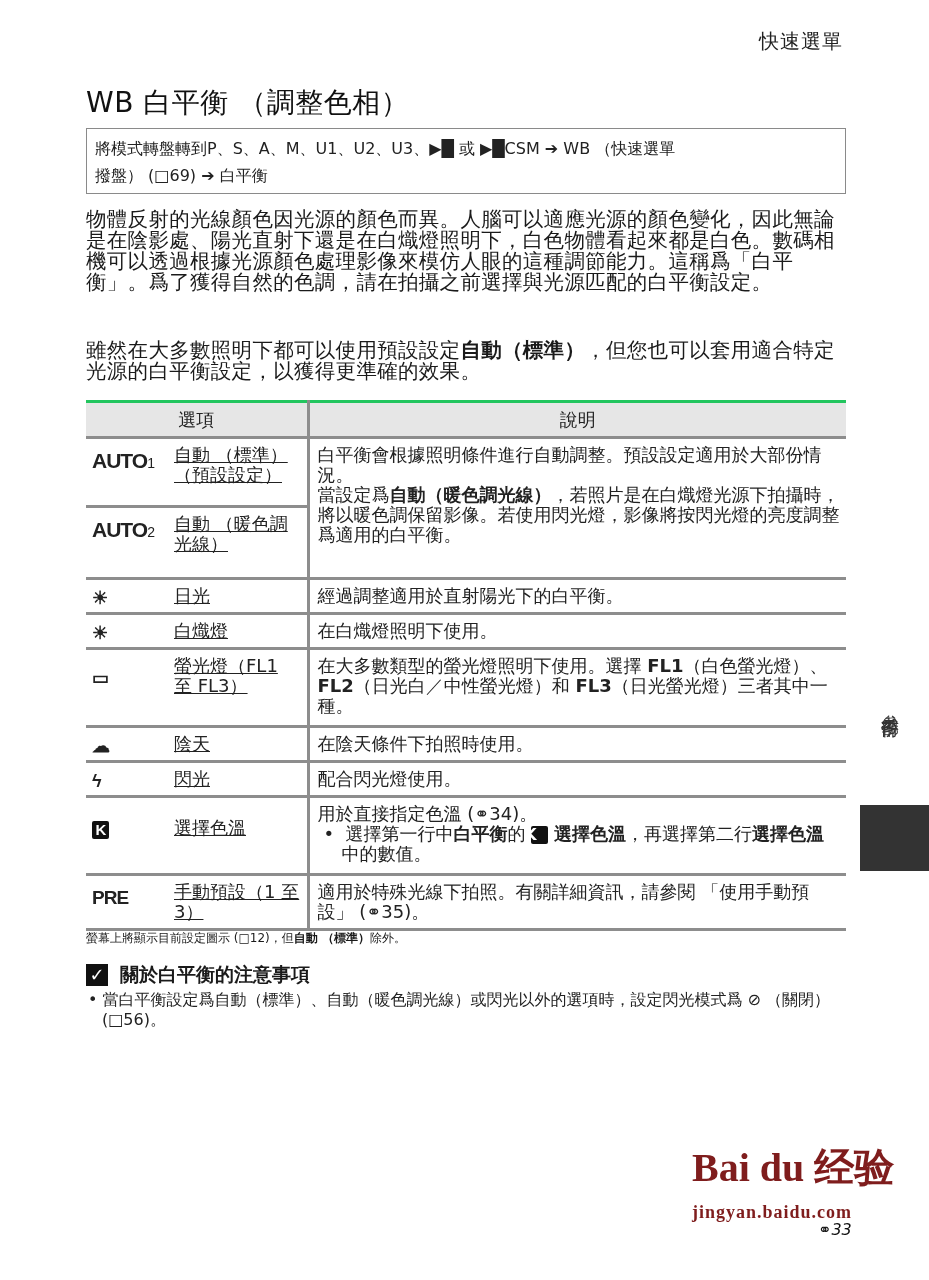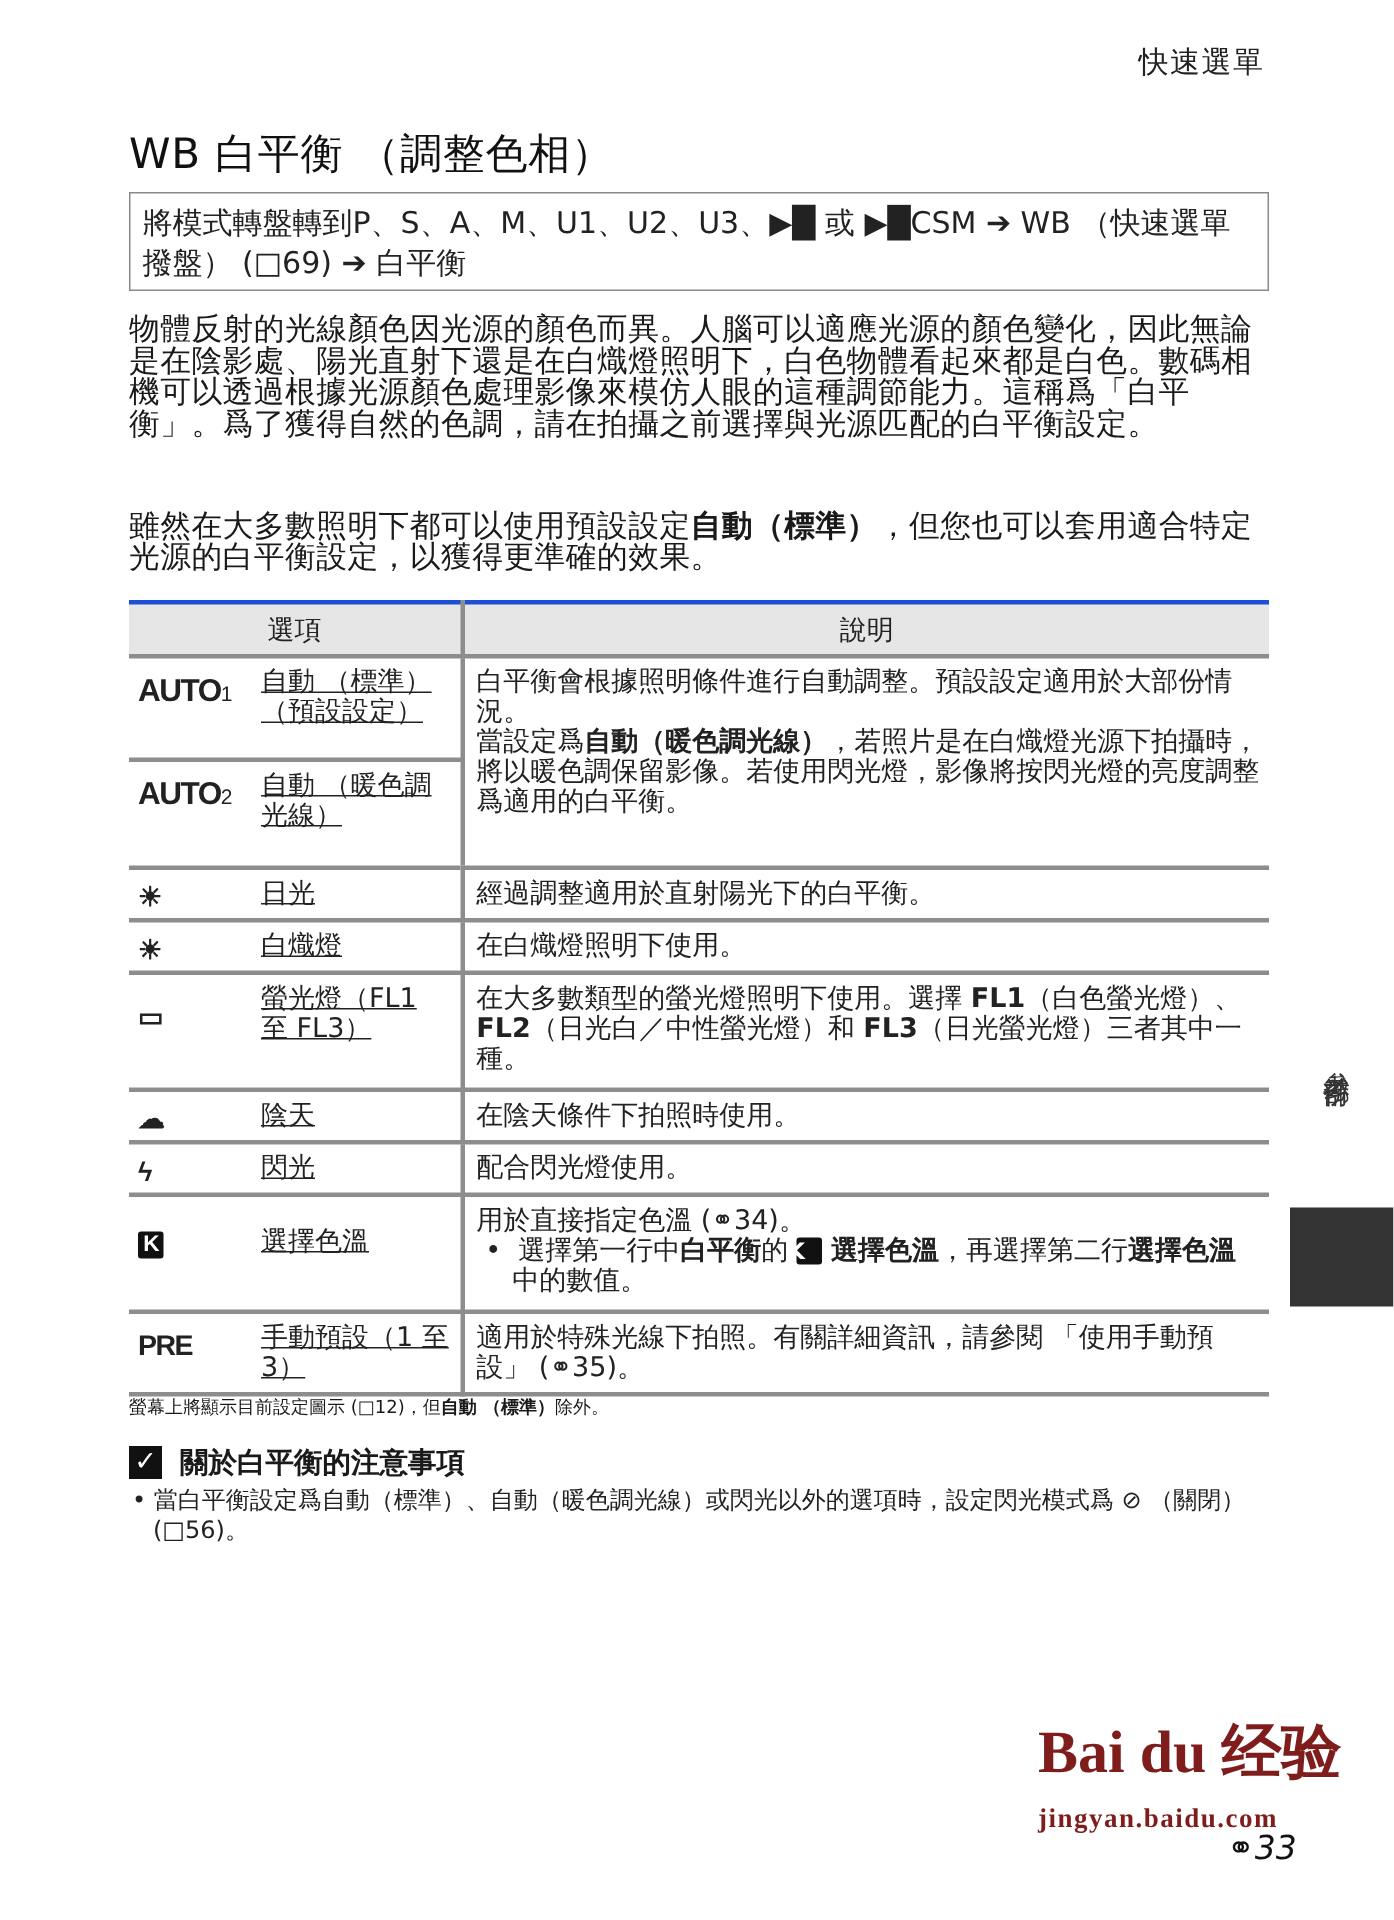--- a/index.html
+++ b/index.html
@@ -1,46 +1,46 @@
 <!DOCTYPE html>
 <html><head>
 <meta charset="utf-8">
 <style>
   * { box-sizing: border-box; margin: 0; padding: 0; }
   html, body { width: 929px; height: 1280px; background: #ffffff; overflow: hidden; }
   body { position: relative; font-family: "DejaVu Sans", "Liberation Sans", sans-serif; color: #1a1a1a; }
   .section-label { position: absolute; right: 86px; top: 28px; font-size: 20px; letter-spacing: 1px; color: #222; }
   .page-title { position: absolute; left: 86px; top: 84px; font-size: 28px; font-weight: normal; color: #111; letter-spacing: 0.5px; }
-  .nav-box { position: absolute; left: 86px; top: 128px; width: 760px; height: 66px; border: 1.5px solid #8a8a8a; padding: 6px 8px; font-size: 20px; line-height: 27px; color: #222; }
+  .nav-box { position: absolute; left: 86px; top: 128px; width: 760px; height: 66px; border: 1.5px solid #8a8a8a; padding: 6px 8px; font-size: 16px; line-height: 27px; color: #222; }
   .para { position: absolute; left: 86px; width: 760px; font-size: 20.5px; line-height: 21px; color: #1a1a1a; letter-spacing: 0.3px; }
   .p1 { top: 209px; }
   .p2 { top: 340px; }
   b { font-weight: bold; }
   .wb-table { position: absolute; left: 86px; top: 400px; width: 760px; border-collapse: collapse; font-size: 18px; color: #222; }
-  .wb-table th { background: #e6e6e6; font-weight: normal; height: 36px; font-size: 18px; border-top: 3px solid #1d4ed8; border-bottom: 3px solid #8d8d8d; }
+  .wb-table th { background: #e6e6e6; font-weight: normal; height: 36px; font-size: 18px; border-top: 3px solid #22c55e; border-bottom: 3px solid #8d8d8d; }
   .wb-table td { border-bottom: 3px solid #8d8d8d; vertical-align: top; padding: 6px 6px 4px 6px; line-height: 20px; }
   .wb-table .col-opt { width: 222px; border-right: 3px solid #8d8d8d; }
   .wb-table .desc { padding-left: 8px; padding-right: 4px; }
   .opt-cell { display: flex; align-items: flex-start; }
   .opt-icon { width: 82px; flex: none; font-weight: bold; font-size: 21px; padding-top: 6px; letter-spacing: -1px; font-family: "Liberation Sans", sans-serif; }
   .opt-icon sub { font-size: 14px; vertical-align: baseline; font-weight: normal; }
   .opt-label { flex: 1; line-height: 20px; text-decoration: underline; }
   .glyph { font-size: 18px; font-weight: bold; padding-top: 2px; }
   .k-icon { display: inline-block; background: #111; color: #fff; font-weight: bold; font-size: 15px; width: 17px; height: 18px; line-height: 18px; text-align: center; border-radius: 2px; }
   .bullet { padding-left: 24px; text-indent: -18px; }
   .screen-note { position: absolute; left: 86px; top: 930px; font-size: 12px; color: #1a1a1a; }
   .note-head { position: absolute; left: 86px; top: 962px; font-size: 19px; display: flex; align-items: center; font-weight: bold; }
   .check-box { display: inline-block; width: 22px; height: 22px; background: #111; color: #fff; text-align: center; line-height: 22px; font-size: 18px; margin-right: 12px; font-weight: bold; }
   .note-list { position: absolute; left: 86px; top: 990px; width: 760px; font-size: 16px; line-height: 20px; list-style: none; color: #222; }
   .note-list li { padding-left: 16px; text-indent: -14px; margin-bottom: 4px; }
   .side-label { position: absolute; left: 872px; top: 700px; width: 30px; height: 90px; writing-mode: vertical-rl; font-size: 18px; color: #333; letter-spacing: 2px; }
   .side-tab { position: absolute; left: 860px; top: 805px; width: 69px; height: 66px; background: #333333; }
   .watermark { position: absolute; left: 692px; top: 1140px; width: 220px; height: 90px; color: #7f1d1d; font-size: 40px; font-weight: bold; font-family: Liberation Serif, serif; }
   .watermark .wm-sub { position: absolute; top: 62px; left: 0; font-size: 18px; font-weight: bold; letter-spacing: 1px; }
-  .page-number { position: absolute; left: 818px; top: 1220px; font-size: 22px; font-style: italic; color: #111; }
+  .page-number { position: absolute; left: 818px; top: 1220px; font-size: 16px; font-style: italic; color: #111; }
 </style>
 </head>
 <body>
 
 <div class="section-label">快速選單</div>
 <h1 class="page-title">WB 白平衡 （調整色相）</h1>
 
 <div class="nav-box">
   <div>將模式轉盤轉到P、S、A、M、U1、U2、U3、▶█ 或 ▶█CSM ➔ WB （快速選單</div>
   <div>撥盤） (□69) ➔ 白平衡</div>

